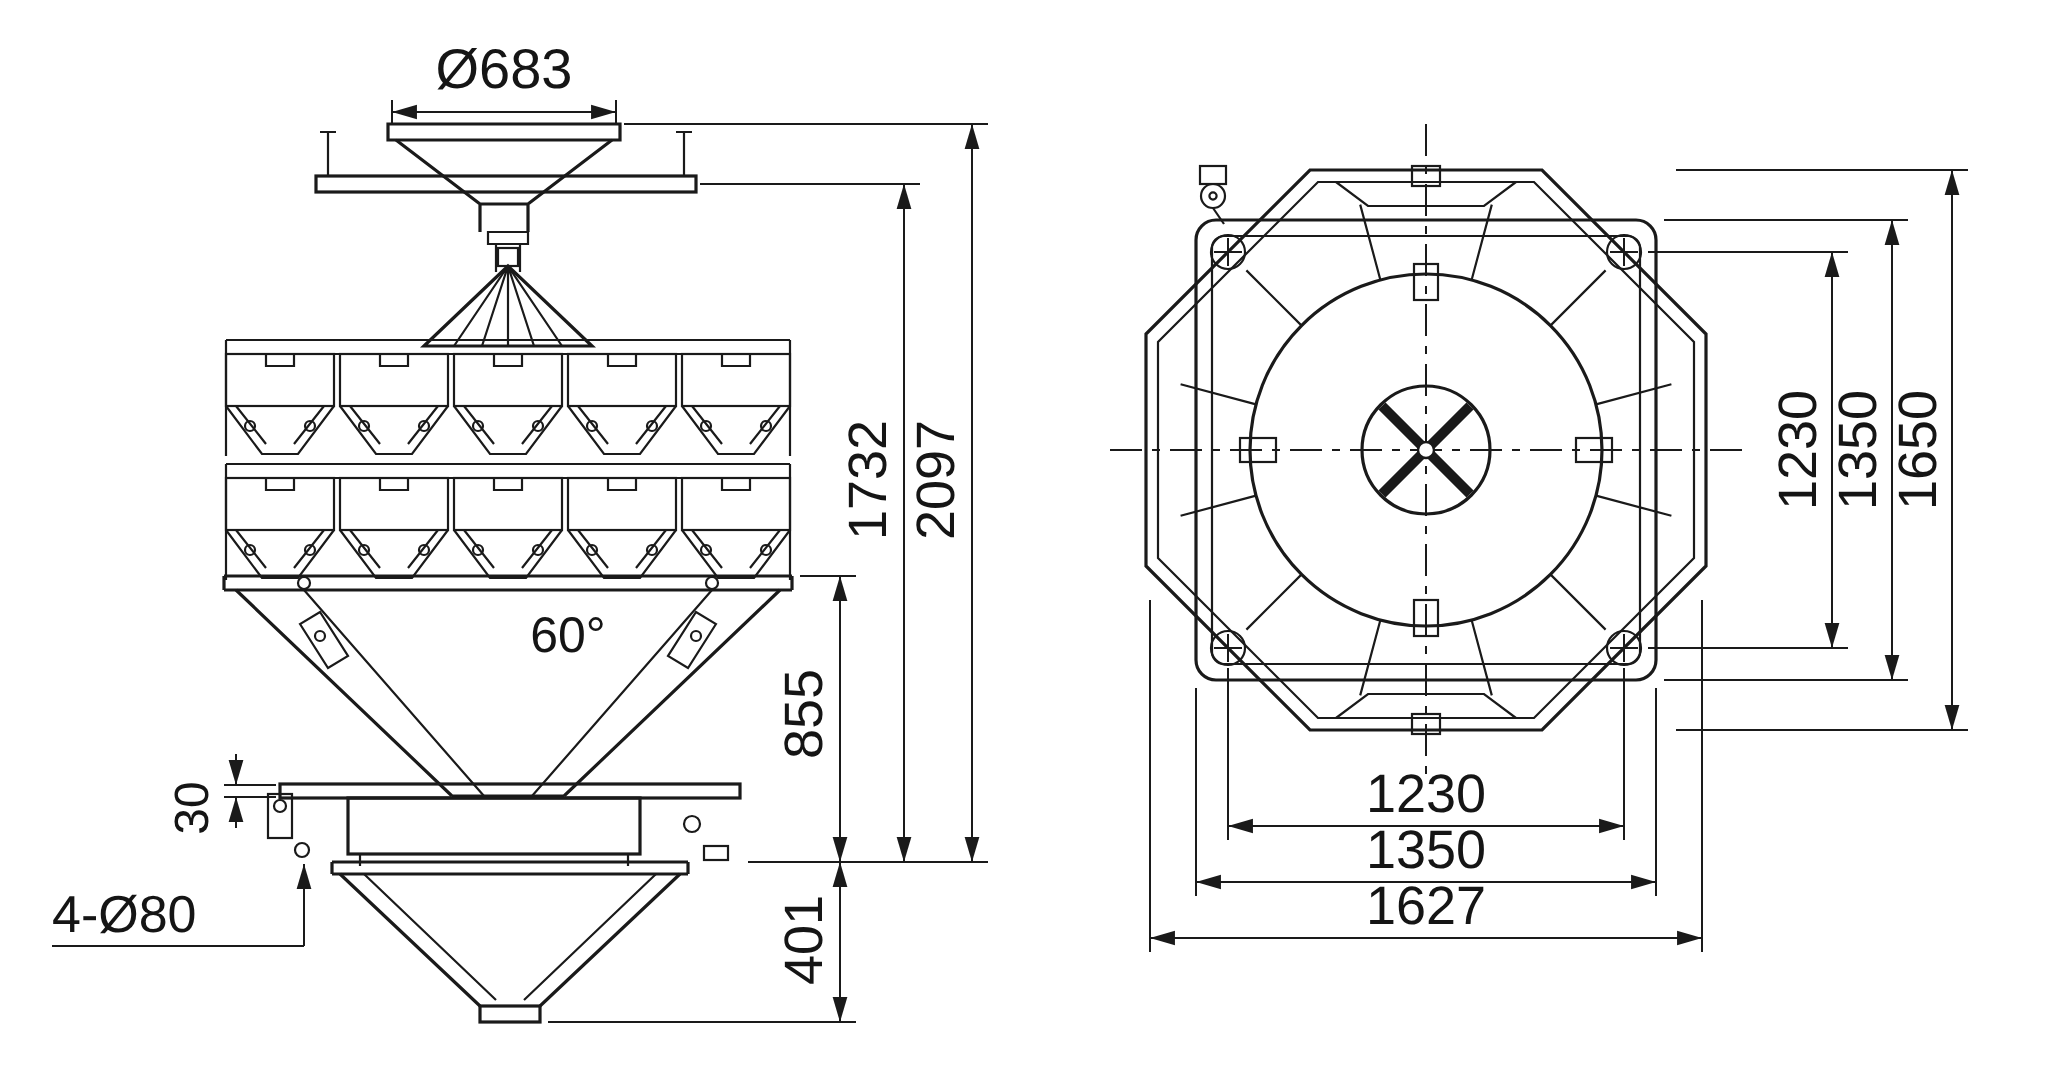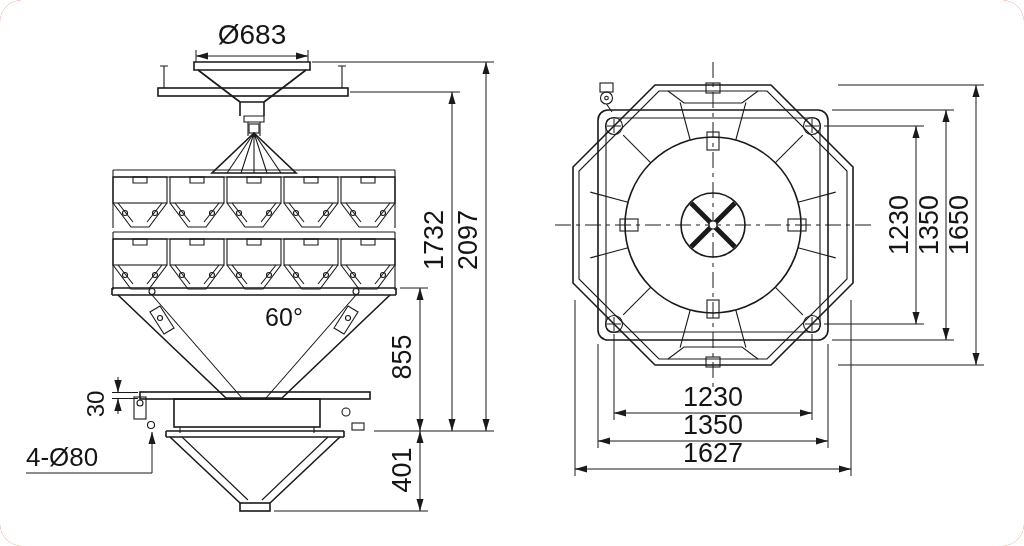--- a/index.html
+++ b/index.html
@@ -1,16 +1,16 @@
 <!DOCTYPE html>
 <html><head>
 <meta charset="utf-8">
 <style>
   html,body{margin:0;padding:0;background:#ffffff;}
-  .page{width:1024px;height:546px;background:#c2410c;position:relative;overflow:hidden;border-radius:22px;}
+  .page{width:1024px;height:546px;background:#c2410c;position:relative;overflow:hidden;}
   svg{display:block;}
   svg text{font-family:"Liberation Sans", sans-serif; fill:#151515; stroke:none;}
   .dim{stroke:#1a1a1a;stroke-width:1;fill:none;}
   .ext{stroke:#1a1a1a;stroke-width:1;fill:none;}
   .obj{stroke:#1a1a1a;stroke-width:1.6;fill:none;}
   .det{stroke:#1a1a1a;stroke-width:1.1;fill:none;}
   .cl{stroke:#1a1a1a;stroke-width:1;fill:none;stroke-dasharray:16 5 4 5;}
   .t27{font-size:27px;}
   .t28{font-size:28px;}
   .t25{font-size:25px;}

